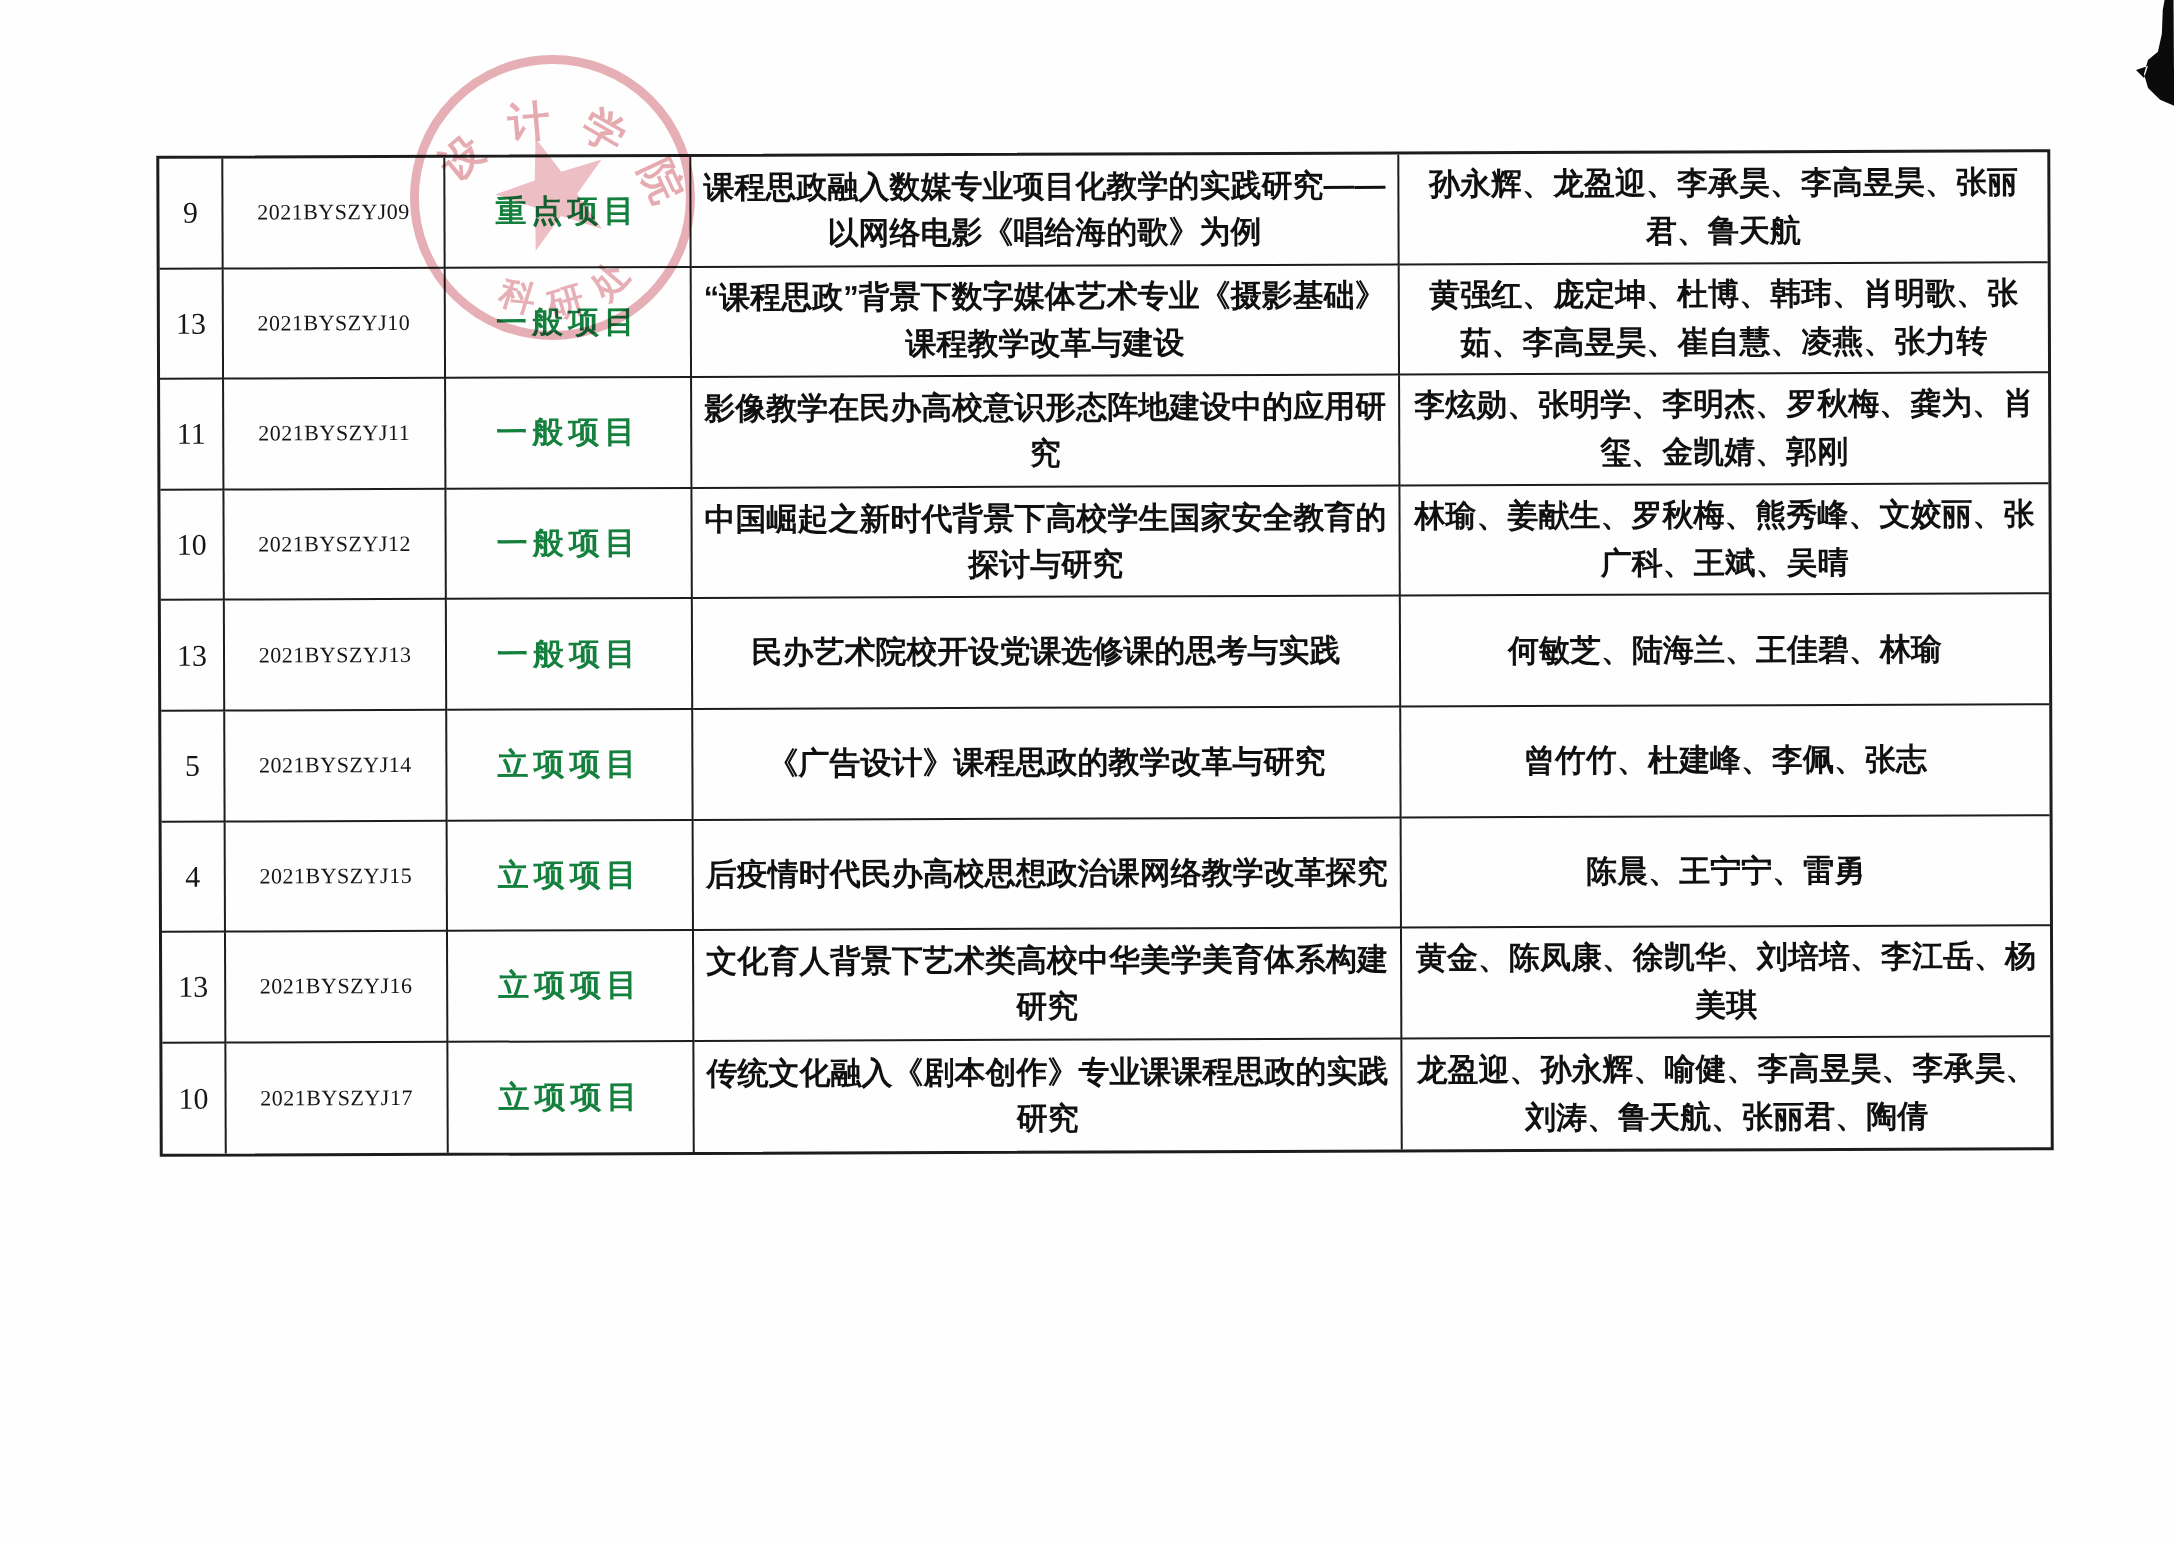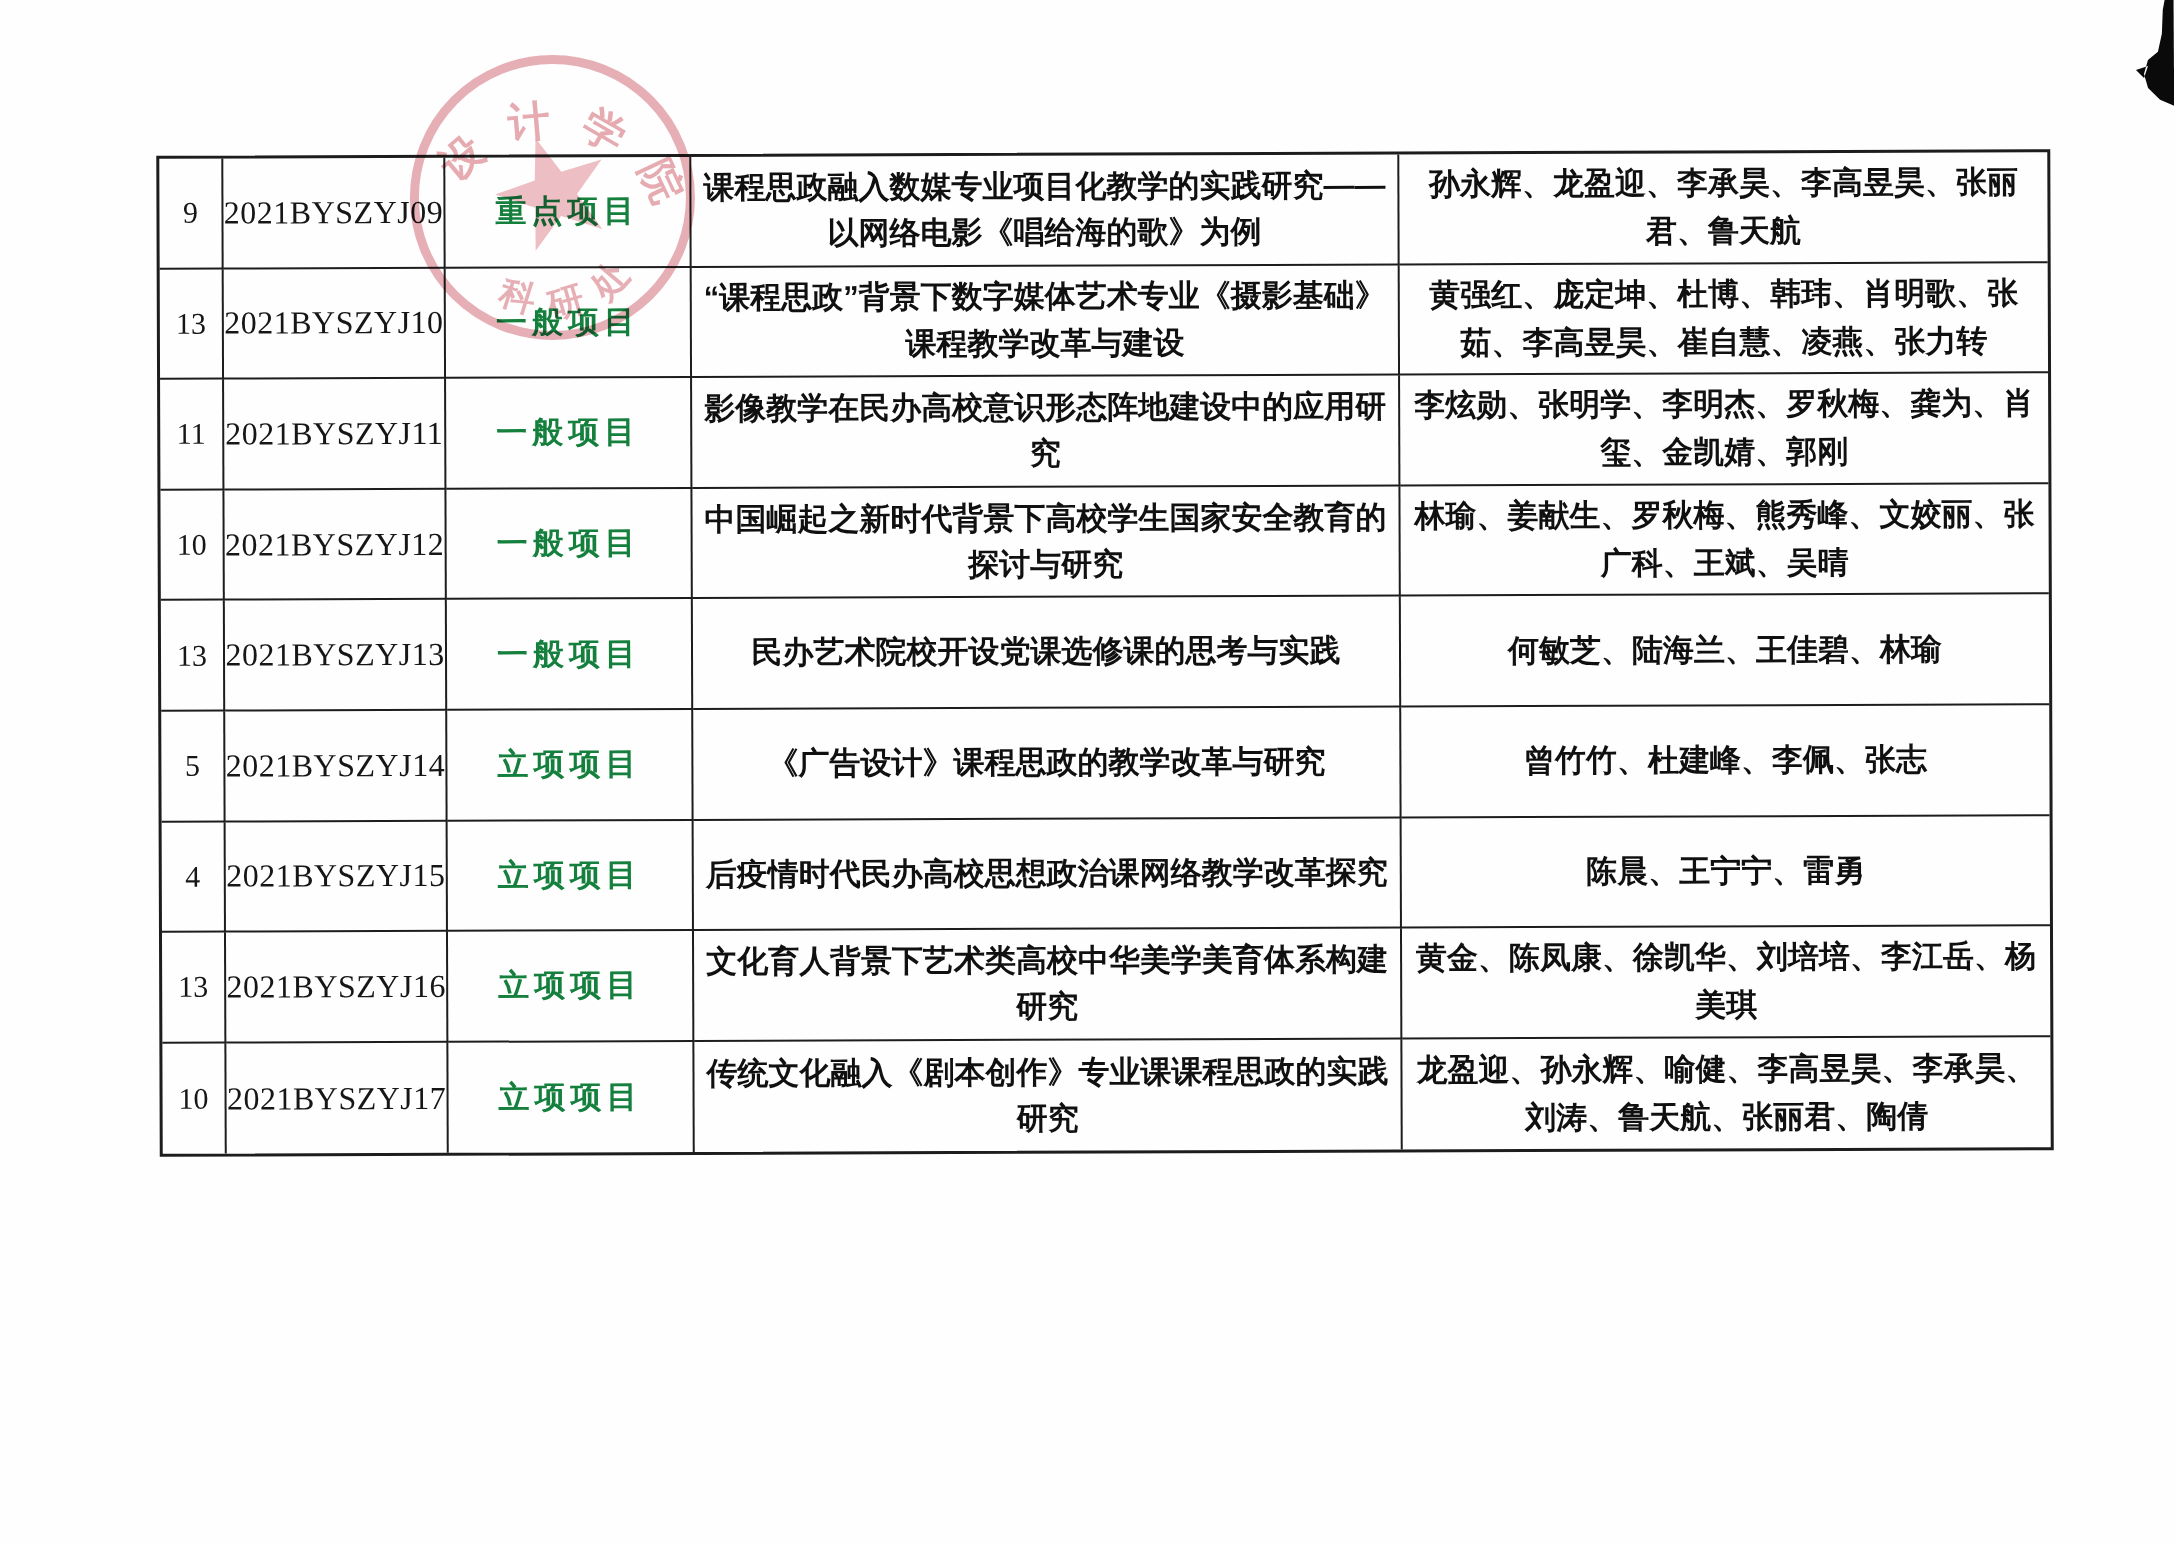--- a/index.html
+++ b/index.html
@@ -31,21 +31,21 @@
     border-right:2.5px solid #1d1d1d;
     border-bottom:2.5px solid #1d1d1d;
     display:flex;align-items:center;justify-content:center;
     text-align:center;
     box-sizing:border-box;
     padding:4px 10px;
   }
   .t-row .cell:nth-child(5){border-right:none;}
   .t-row:last-child .cell{border-bottom:none;}
   .c-num{font-family:"Liberation Serif",serif;font-size:30px;}
-  .c-id{font-family:"Liberation Serif",serif;font-size:32px;letter-spacing:.5px;white-space:nowrap;}
+  .c-id{font-family:"Liberation Serif",serif;font-size:22px;letter-spacing:.5px;white-space:nowrap;}
   .c-type{font-weight:bold;font-size:31px;letter-spacing:5px;color:#15803d;}
   .c-title{font-weight:bold;font-size:31px;line-height:1.5;color:#101010;}
   .c-members{font-weight:bold;font-size:31px;line-height:1.55;color:#101010;}
   
   .stamp{
     position:absolute;left:398px;top:40px;
     width:312px;height:312px;
     mix-blend-mode:multiply;
     opacity:.88;
     pointer-events:none;

